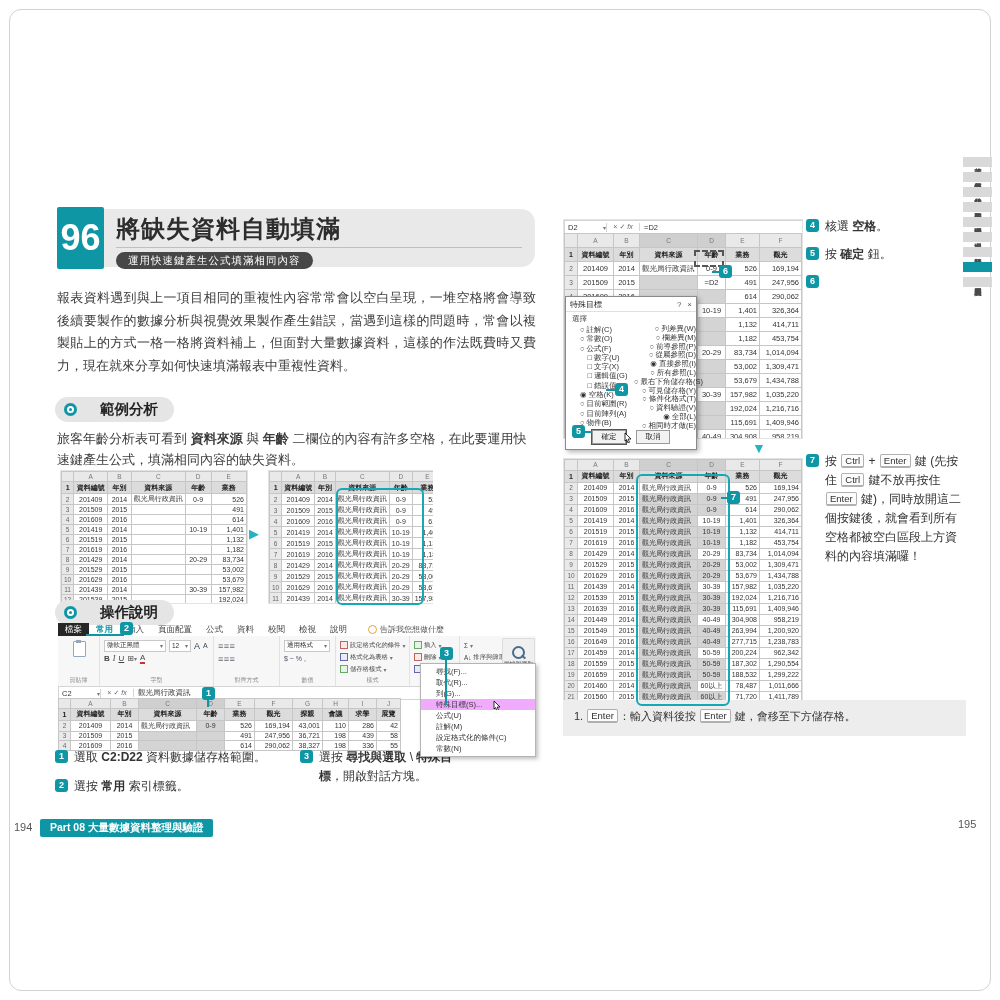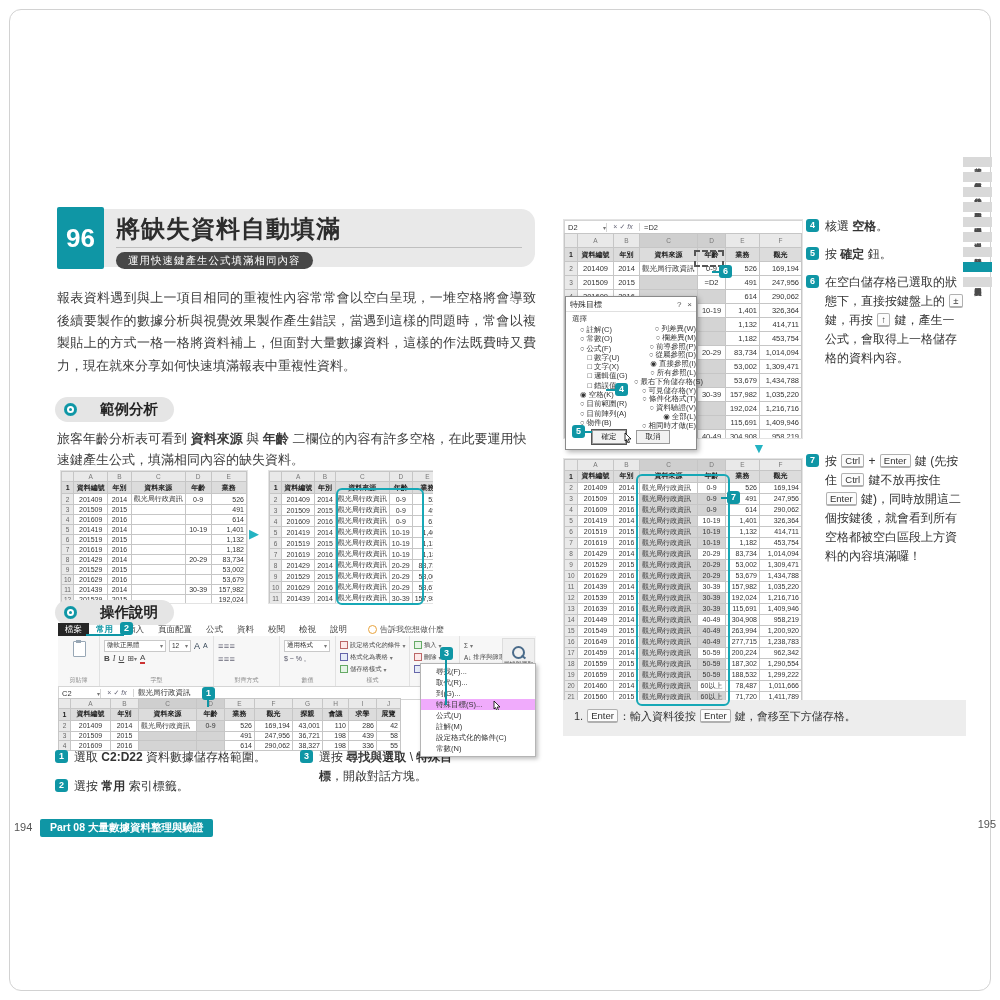--- a/index.html
+++ b/index.html
@@ -4,21 +4,21 @@
 <style>
   html,body{margin:0;padding:0}
   body{width:1000px;height:1000px;position:relative;background:#fff;overflow:hidden;
        font-family:"Liberation Sans","DejaVu Sans",sans-serif;color:#333}
   .abs{position:absolute}
   #frame{position:absolute;left:9px;top:9px;right:9px;bottom:9px;border:1px solid #d2d2d2;border-radius:12px;pointer-events:none}
 
   
   #t-band{left:76px;top:209px;width:459px;height:58px;background:#e9e9e9;border-radius:14px}
   #t-num{left:57px;top:207px;width:47px;height:62px;background:#0f96a5;color:#fff;
-         font-size:26px;font-weight:bold;line-height:62px;text-align:center;border-radius:2px}
+         font-size:36px;font-weight:bold;line-height:62px;text-align:center;border-radius:2px}
   #t-title{left:116px;top:213px;font-size:24px;font-weight:bold;color:#2d2d2d;letter-spacing:1px}
   #t-line{left:116px;top:247px;width:406px;height:1px;background:#bfbfbf}
   #t-sub{left:116px;top:252px;background:#474747;color:#fff;font-size:10.5px;line-height:15px;
          padding:1px 12px;border-radius:9px;letter-spacing:1px}
 
   #intro{left:57px;top:287px;width:479px;font-size:13px;line-height:22.5px;color:#3c3c3c;text-align:justify}
 
   .pill{position:absolute;display:flex;align-items:center;gap:23px;background:#e5e5e5;
         border-radius:13px;padding:3px 16px 3px 9px;font-size:14.5px;font-weight:bold;color:#222}
   .donut{width:13px;height:13px;border-radius:50%;background:#0f96a5;box-shadow:inset 0 0 0 3px #0f96a5, inset 0 0 0 5px #fff}
@@ -131,21 +131,21 @@
   
   #sidebar{left:963px;top:157px;width:29px;display:flex;flex-direction:column;gap:5px}
   .stab{width:100%;background:#d9d9d9;color:#4a4a4a;writing-mode:vertical-rl;text-orientation:upright;
         font-size:7.5px;letter-spacing:0;padding:5px 0;margin:0 auto;text-align:center;display:flex;align-items:center;justify-content:center}
   .stab.on{background:#0f96a5;color:#fff;font-weight:bold}
 
   
   #pno-l{left:14px;top:821px;font-size:11px;color:#555}
   #partbar{left:40px;top:819px;background:#0f96a5;color:#fff;font-size:10.5px;font-weight:bold;
            padding:2px 10px;border-radius:2px}
-  #pno-r{left:958px;top:818px;width:38px;text-align:right;font-size:11px;color:#555}
+  #pno-r{left:958px;top:818px;width:38px;text-align:left;font-size:11px;color:#555}
 
   .fbar2{position:absolute;display:flex;border:1px solid #d5d5d5;background:#fff;font-size:7.5px;align-items:center;height:12px}
   #d2dash{left:696px;top:252px;width:26px;height:13px;outline:2px dashed #555;outline-offset:0;z-index:14}
 </style>
 </head>
 <body>
 
 <div id="frame"></div>
 
 <div class="abs" id="t-band"></div>
@@ -1099,21 +1099,20 @@
 <div class="step" style="left:806px;top:217px;width:158px">
   <span class="bdg2">4</span>
   <span><span>核選 </span><span class="b">空格</span><span>。</span></span>
 </div>
 <div class="step" style="left:806px;top:245px;width:158px">
   <span class="bdg2">5</span>
   <span><span>按 </span><span class="b">確定</span><span> 鈕。</span></span>
 </div>
 <div class="step" style="left:806px;top:273px;width:158px">
   <span class="bdg2">6</span>
-  <span><span>在空白儲存格已選取的狀態下，直接按鍵盤上的 </span><kbd>±</kbd><span> 鍵，再按 </span><kbd>↑</kbd><span> 鍵，產生一公式，會取得上一格儲存格的資料內容。</span></span>
 </div>
 <div class="step" style="left:806px;top:452px;width:158px">
   <span class="bdg2">7</span>
   <span><span>按 </span><kbd>Ctrl</kbd><span> + </span><kbd>Enter</kbd><span> 鍵 (先按住 </span><kbd>Ctrl</kbd><span> 鍵不放再按住 </span><kbd>Enter</kbd><span> 鍵)，同時放開這二個按鍵後，就會看到所有空格都被空白區段上方資料的內容填滿囉！</span></span>
 </div>
 
 <div class="abs" id="tips">
   <div class="tbody">
     <div class="tline"><span>1. </span><kbd>Enter</kbd><span>：輸入資料後按 </span><kbd>Enter</kbd><span> 鍵，會移至下方儲存格。</span></div>
   </div>

